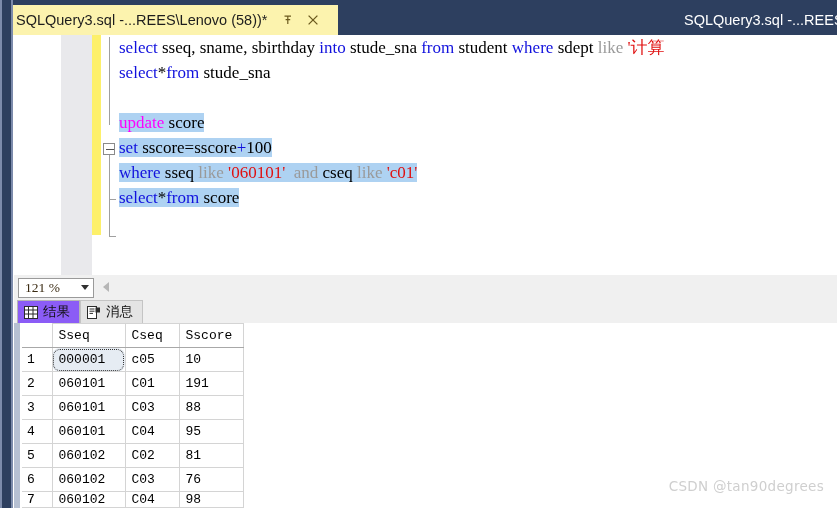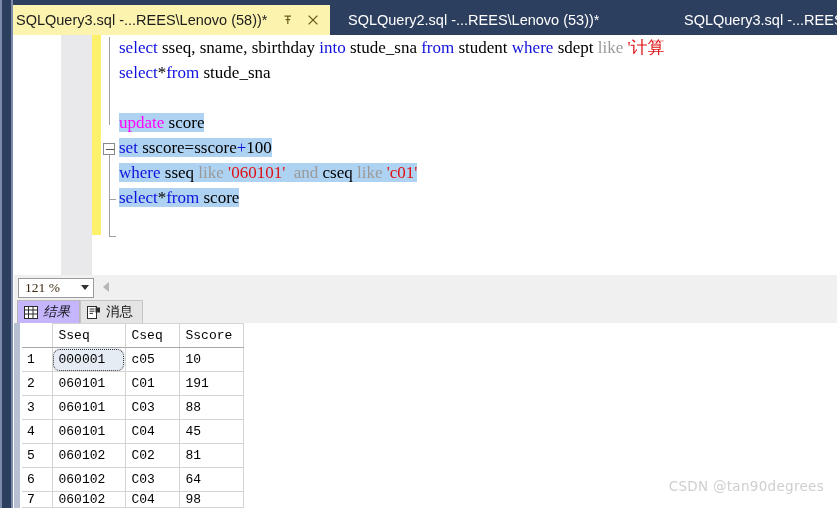--- a/index.html
+++ b/index.html
@@ -51,21 +51,21 @@
     white-space: nowrap;
     font-size: 14.5px;
     color: #ffffff;
     padding: 0 8px;
   }
   .tab.active {
     background: #fcf3ae;
     color: #1d1d1d;
     left: 6px;
     padding-left: 10px;
-    padding-right: 10px;
+    padding-right: 18px;
   }
   .tab .tab-label { line-height: 1; }
   .tab-icons {
     display: flex; align-items: center;
     gap: 11px;
     margin-left: 14px;
   }
   .pin-icon, .close-icon {
     display: inline-block;
     width: 14px; height: 14px;
@@ -215,23 +215,22 @@
     gap: 5px;
     padding: 0 9px 0 6px;
     font-size: 13.5px;
     color: #101010;
     cursor: pointer;
     border: 1px solid #c4c4c4;
     border-bottom: none;
     background: #e4e4e4;
   }
   .res-tab.active {
-    background: #c4b5fd;
+    background: #8b5cf6;
     border-color: #b6b6b6;
-    font-style: italic;
   }
   .res-tab:first-child { margin-left: 3px; }
   .res-tab .ticon { display: inline-flex; }
 
   
   .grid-area {
     position: absolute; left: 0; top: 48px;
     width: 824px; height: 185px;
     background: #ffffff;
   }
@@ -305,23 +304,20 @@
           </svg>
         </span>
         <span class="close-icon">
           <svg width="14" height="14" viewBox="0 0 14 14">
             <path d="M2.6 2.6 L11.4 11.4 M11.4 2.6 L2.6 11.4" stroke="#6b5a1e" stroke-width="1.3" fill="none"></path>
           </svg>
         </span>
       </span>
     </div>
 
-    <div class="tab t2">
-      <span class="tab-label">SQLQuery2.sql -...REES\Lenovo (53))*</span>
-    </div>
 
     <div class="tab t3">
       <span class="tab-label">SQLQuery3.sql -...REES</span>
     </div>
   </div>
 
   <div class="editor-wrap">
     <div class="ind-margin"></div>
     <div class="change-bar"></div>
 
@@ -400,33 +396,33 @@
             <tr>
               <td class="rowhdr">3</td>
               <td>060101</td>
               <td>C03</td>
               <td>88</td>
             </tr>
             <tr>
               <td class="rowhdr">4</td>
               <td>060101</td>
               <td>C04</td>
-              <td>45</td>
+              <td>95</td>
             </tr>
             <tr>
               <td class="rowhdr">5</td>
               <td>060102</td>
               <td>C02</td>
               <td>81</td>
             </tr>
             <tr>
               <td class="rowhdr">6</td>
               <td>060102</td>
               <td>C03</td>
-              <td>64</td>
+              <td>76</td>
             </tr>
             <tr class="clipped">
               <td class="rowhdr">7</td>
               <td>060102</td>
               <td>C04</td>
               <td>98</td>
             </tr>
           </tbody>
       </table>
     </div>

